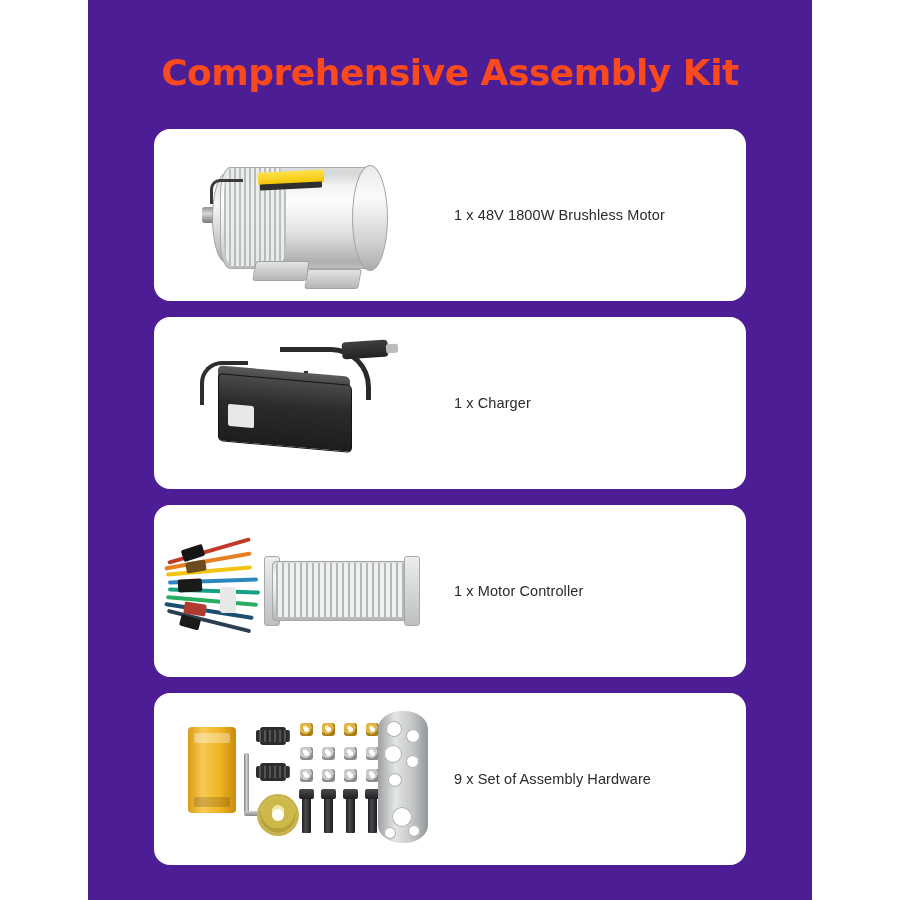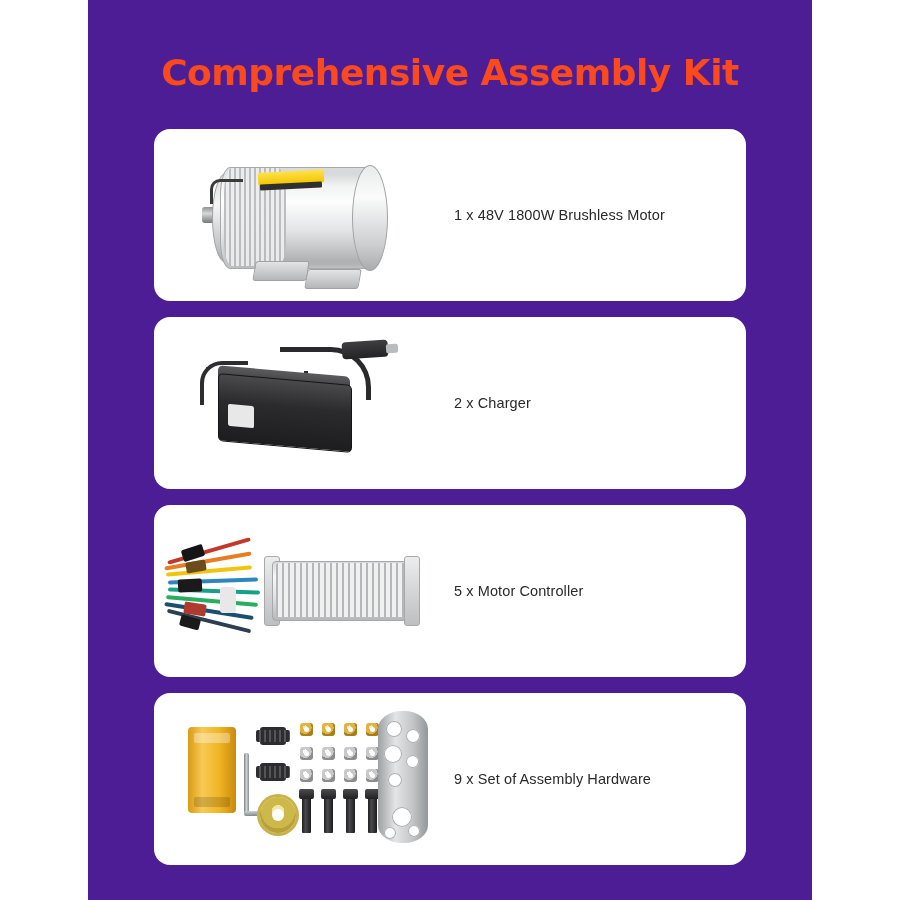--- a/index.html
+++ b/index.html
@@ -310,21 +310,21 @@
             <div class="chg-cord-r"></div>
             <div class="chg-plug"></div>
             <div class="chg-plug-tip"></div>
             <div class="chg-cord-l"></div>
             <div class="chg-cord-mid"></div>
             <div class="chg-brick-top"></div>
             <div class="chg-brick"></div>
             <div class="chg-label"></div>
           </div>
         </div>
-        <div class="card-label">2 x Charger</div>
+        <div class="card-label">1 x Charger</div>
       </div>
 
       <div class="card">
         <div class="card-img">
           <div class="ctl-wrap">
             <div class="wire-bundle">
               <div class="w" style="left:2px;  top:2px;  width:86px; background:#c0392b; transform:rotate(-16deg);"></div>
               <div class="w" style="left:0px;  top:12px; width:88px; background:#e67e22; transform:rotate(-10deg);"></div>
               <div class="w" style="left:2px;  top:22px; width:86px; background:#f1c40f; transform:rotate(-5deg);"></div>
               <div class="w" style="left:4px;  top:32px; width:90px; background:#2e86c1; transform:rotate(-2deg);"></div>
@@ -338,21 +338,21 @@
               <div class="conn" style="left:20px; top:56px; width:22px; height:12px; background:#b03a2e; transform:rotate(9deg);"></div>
               <div class="conn" style="left:16px; top:70px; width:20px; height:11px; background:#1a1a1a; transform:rotate(15deg);"></div>
               <div class="conn" style="left:56px; top:40px; width:16px; height:26px; background:#e8e8e8; border-radius:3px;"></div>
             </div>
             <div class="ctl-endl"></div>
             <div class="ctl-box"></div>
             <div class="ctl-fins"></div>
             <div class="ctl-endr"></div>
           </div>
         </div>
-        <div class="card-label">5 x Motor Controller</div>
+        <div class="card-label">1 x Motor Controller</div>
       </div>
 
       <div class="card">
         <div class="card-img">
           <div class="hw-wrap">
             <div class="hw-gold"></div>
             <div class="hw-allen"></div>
             <div class="hw-allen-arm"></div>
             <div class="hw-sprocket"></div>
 

